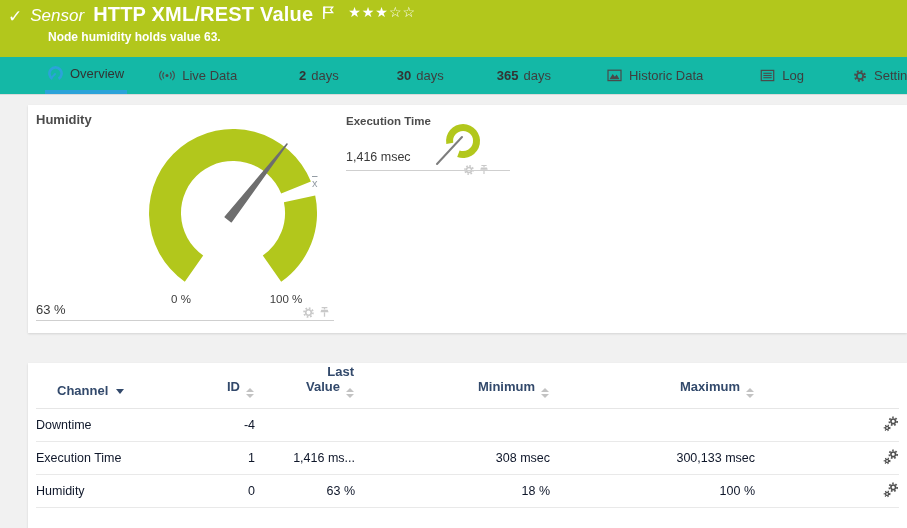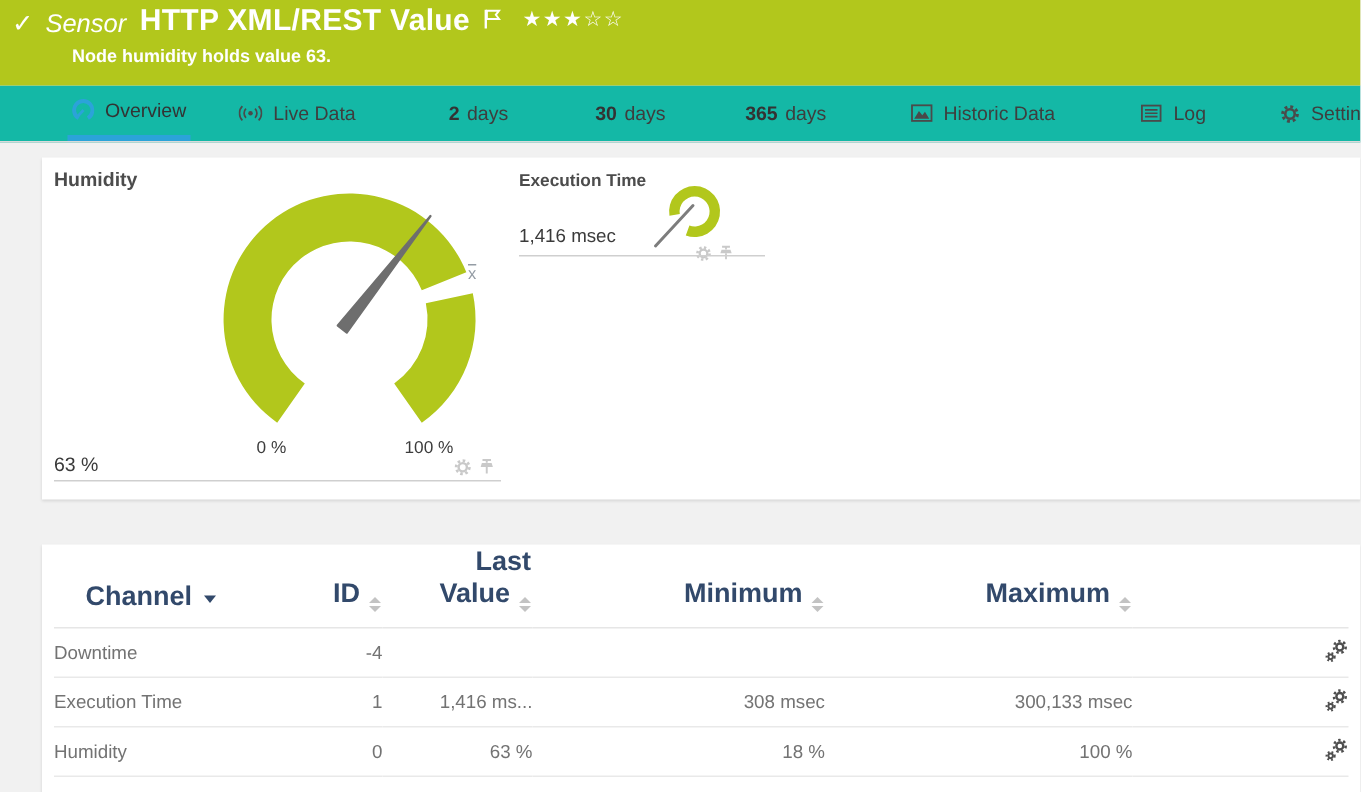--- a/index.html
+++ b/index.html
@@ -51,22 +51,22 @@
 
   
   .exec-title{left:318px;top:10px;font-size:11.5px;}
   .exec-value{position:absolute;left:318px;top:45px;font-size:12.5px;color:#3a3a3a;}
   .exec-svg{position:absolute;left:407px;top:12px;}
   .exec-icons{left:435px;top:57px;}
   .exec-line{left:318px;top:65px;width:164px;}
 
   
   table.channels{border-collapse:collapse;margin:30px 8px 0 8px;width:863px;table-layout:fixed;}
-  .channels th{color:#32496b;font-size:18px;font-weight:bold;vertical-align:bottom;padding-bottom:10px;border-bottom:1px solid #e6e6e6;height:34px;}
-  .channels td{font-size:12.5px;color:#737373;height:32px;border-bottom:1px solid #e9e9e9;padding:0;}
+  .channels th{color:#32496b;font-size:13px;font-weight:bold;vertical-align:bottom;padding-bottom:10px;border-bottom:1px solid #e6e6e6;height:34px;}
+  .channels td{font-size:12.5px;color:#0f172a;height:32px;border-bottom:1px solid #e9e9e9;padding:0;}
   .col-channel{width:180px;} .col-id{width:39px;} .col-last{width:100px;}
   .col-min{width:195px;} .col-max{width:205px;} .col-set{width:144px;}
   .th-channel,.td-channel{text-align:left;padding-left:21px;}
   .th-num,.td-num{text-align:right;}
   .td-set{text-align:right;padding-right:63px;}
   .sort{display:inline-flex;flex-direction:column;gap:2px;margin-left:6px;vertical-align:-1px;}
   .sort i{display:block;width:0;height:0;border-left:4px solid transparent;border-right:4px solid transparent;}
   .sort .up{border-bottom:4px solid #c3c3c3;}
   .sort .dn{border-top:4px solid #c3c3c3;}
   .caret{display:inline-block;width:0;height:0;border-left:4.5px solid transparent;border-right:4.5px solid transparent;border-top:5.5px solid #32496b;margin-left:8px;vertical-align:1px;}

